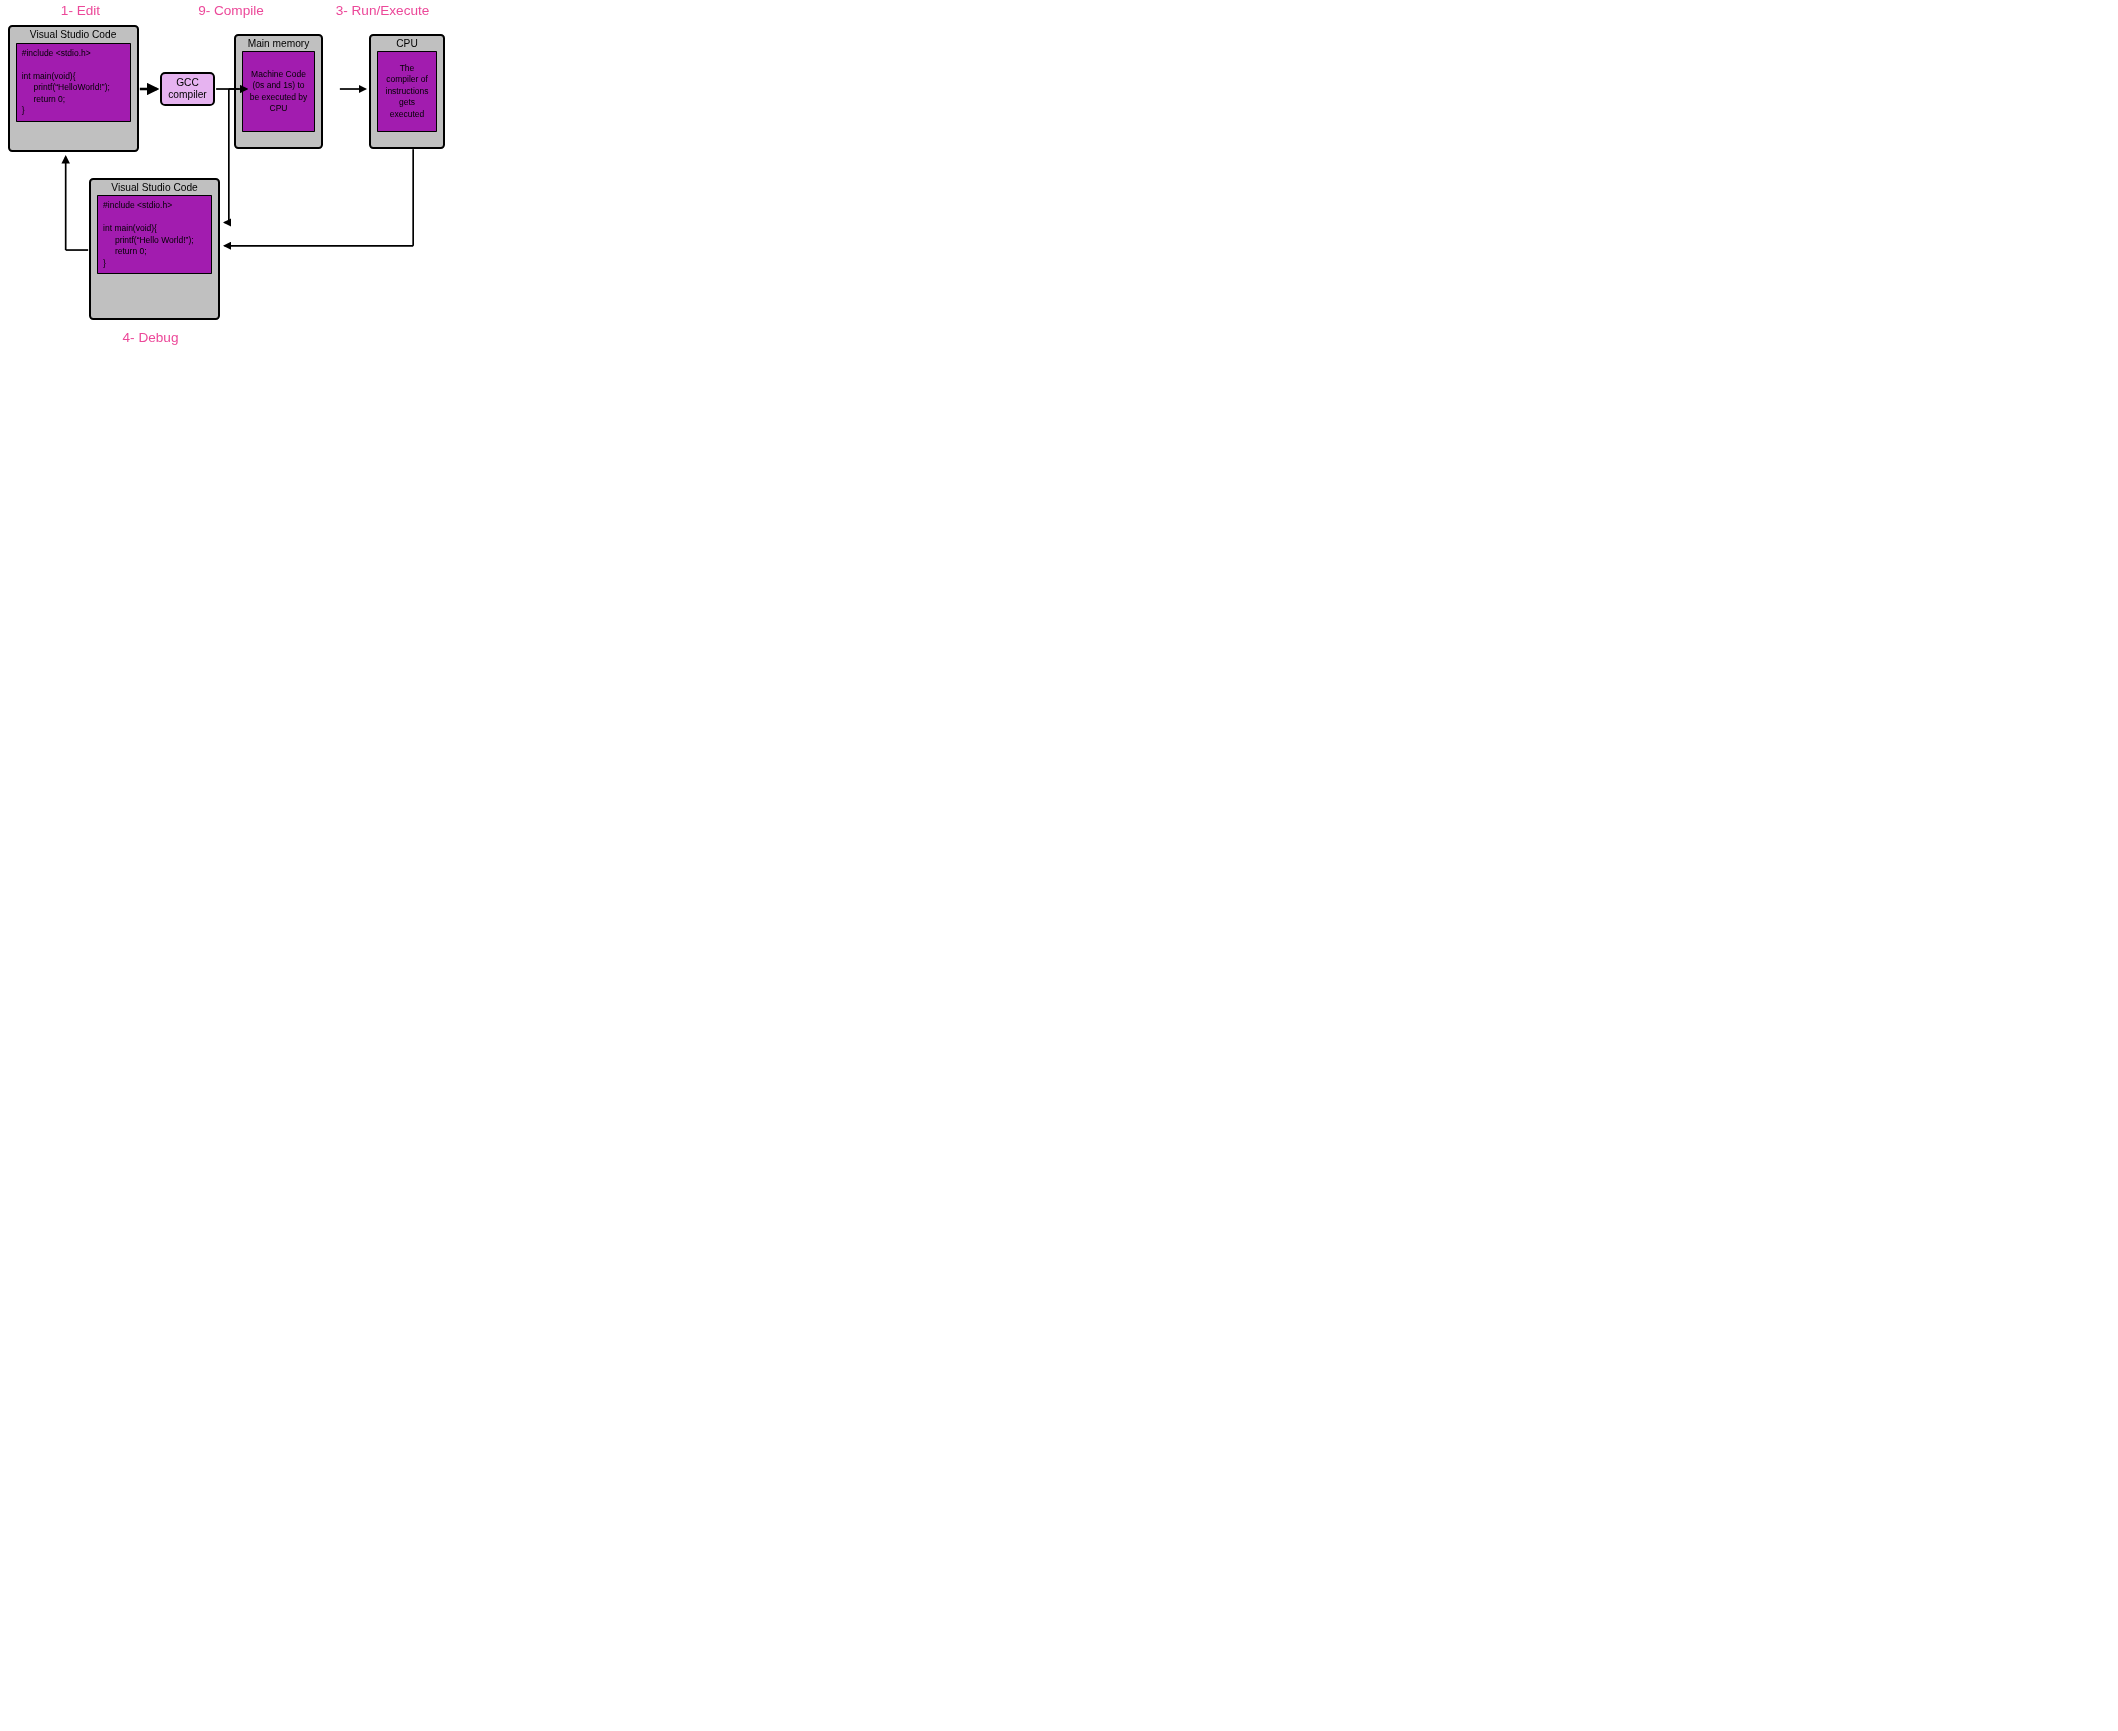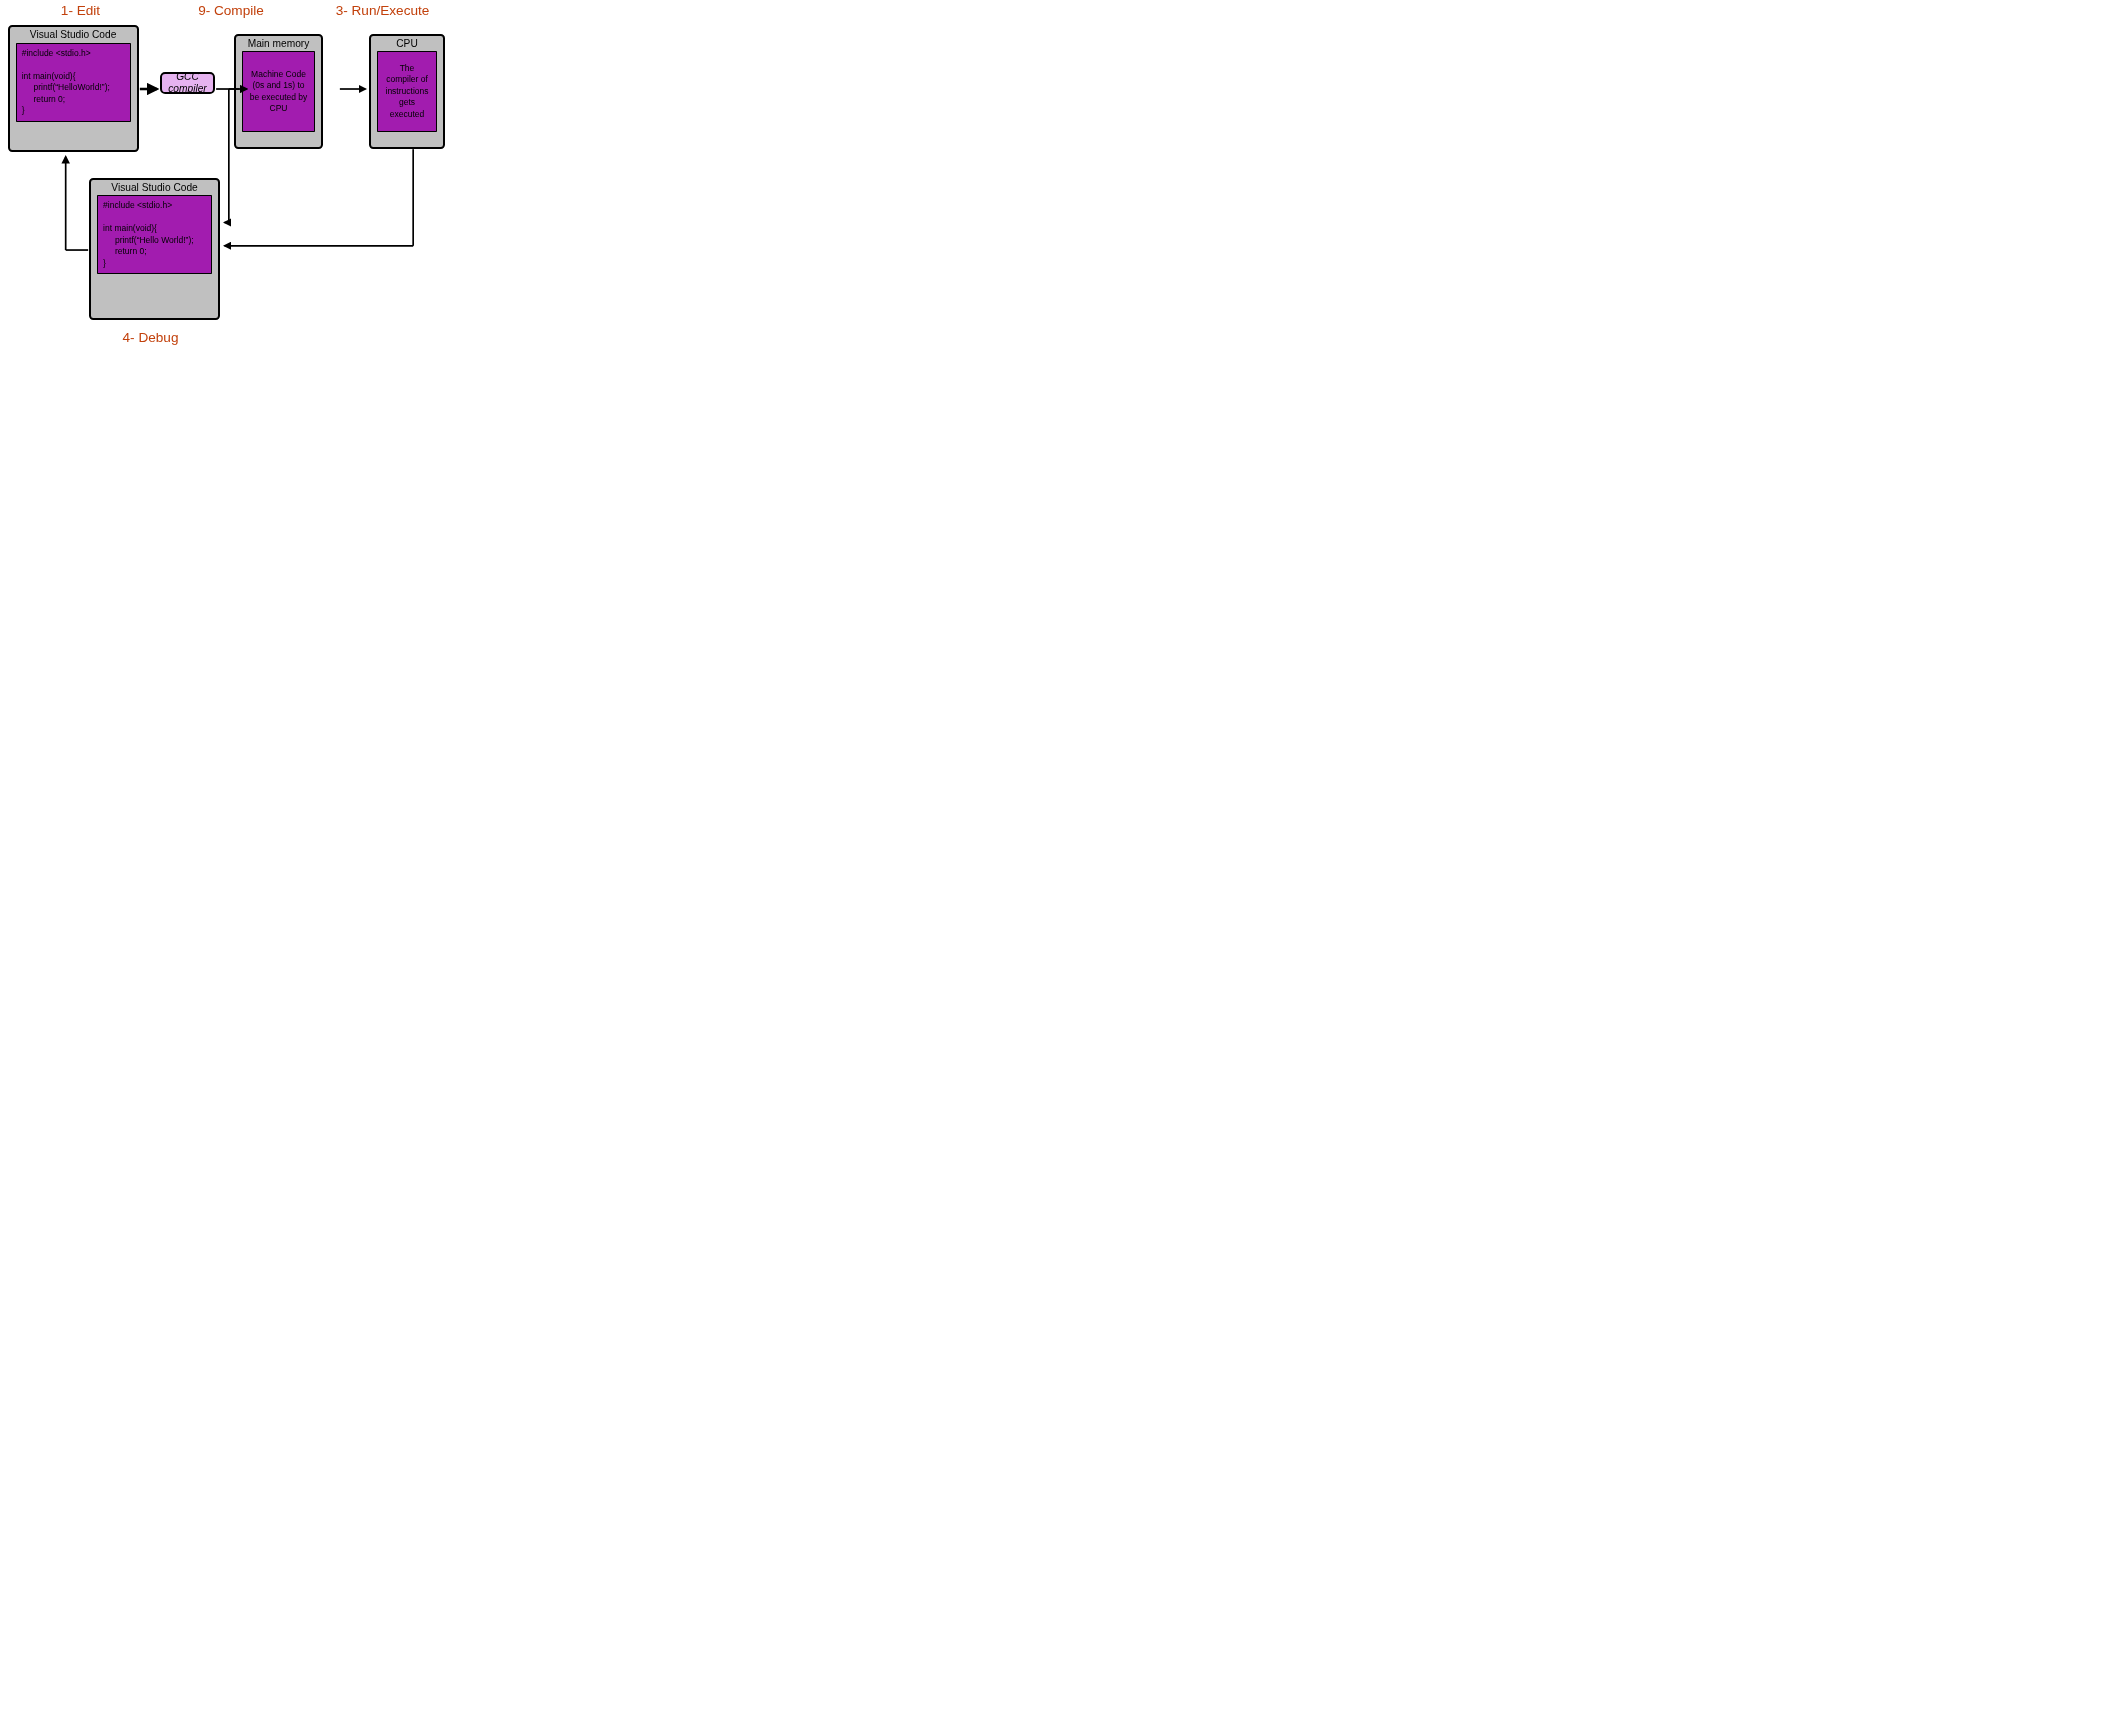--- a/index.html
+++ b/index.html
@@ -11,21 +11,21 @@
       font-family: Arial, Helvetica, sans-serif;
       background: #fff;
       width: 517px;
       height: 356px;
       position: relative;
     }
     .step-label {
       position: absolute;
       font-size: 13.6px;
       font-weight: 400;
-      color: #c2410c;
+      color: #ec4899;
       text-align: center;
     }
     .box-outer {
       position: absolute;
       background: #c0c0c0;
       border: 2.5px solid #000;
       border-radius: 4.2px;
     }
     .box-title {
       font-size: 10.2px;
@@ -84,21 +84,21 @@
 <div class="box-outer" style="left:7.6px; top:25.4px; width:131px; height:127px;">
   <div class="box-title">Visual Studio Code</div>
   <div class="box-inner code">#include &lt;stdio.h&gt;
 
 int main(void){
      printf(“HelloWorld!”);
      return 0;
 }</div>
 </div>
 
-<div class="compiler-box" style="left:160px; top:72px; width:55px; height:22px; white-space:pre-line;font-style:italic;">GCC
+<div class="compiler-box" style="left:160px; top:72px; width:55px; height:34px; white-space:pre-line;">GCC
 compiler</div>
 
 <div class="box-outer" style="left:234px; top:34px; width:89px; height:115px;">
   <div class="box-title">Main memory</div>
   <div class="box-inner center" style="height:81px; display:flex; align-items:center; justify-content:center;">Machine Code (0s and 1s) to be executed by CPU</div>
 </div>
 
 <div class="box-outer" style="left:369px; top:34px; width:76px; height:115px;">
   <div class="box-title">CPU</div>
   <div class="box-inner center" style="height:81px; display:flex; align-items:center; justify-content:center;">The compiler of instructions gets executed</div>

